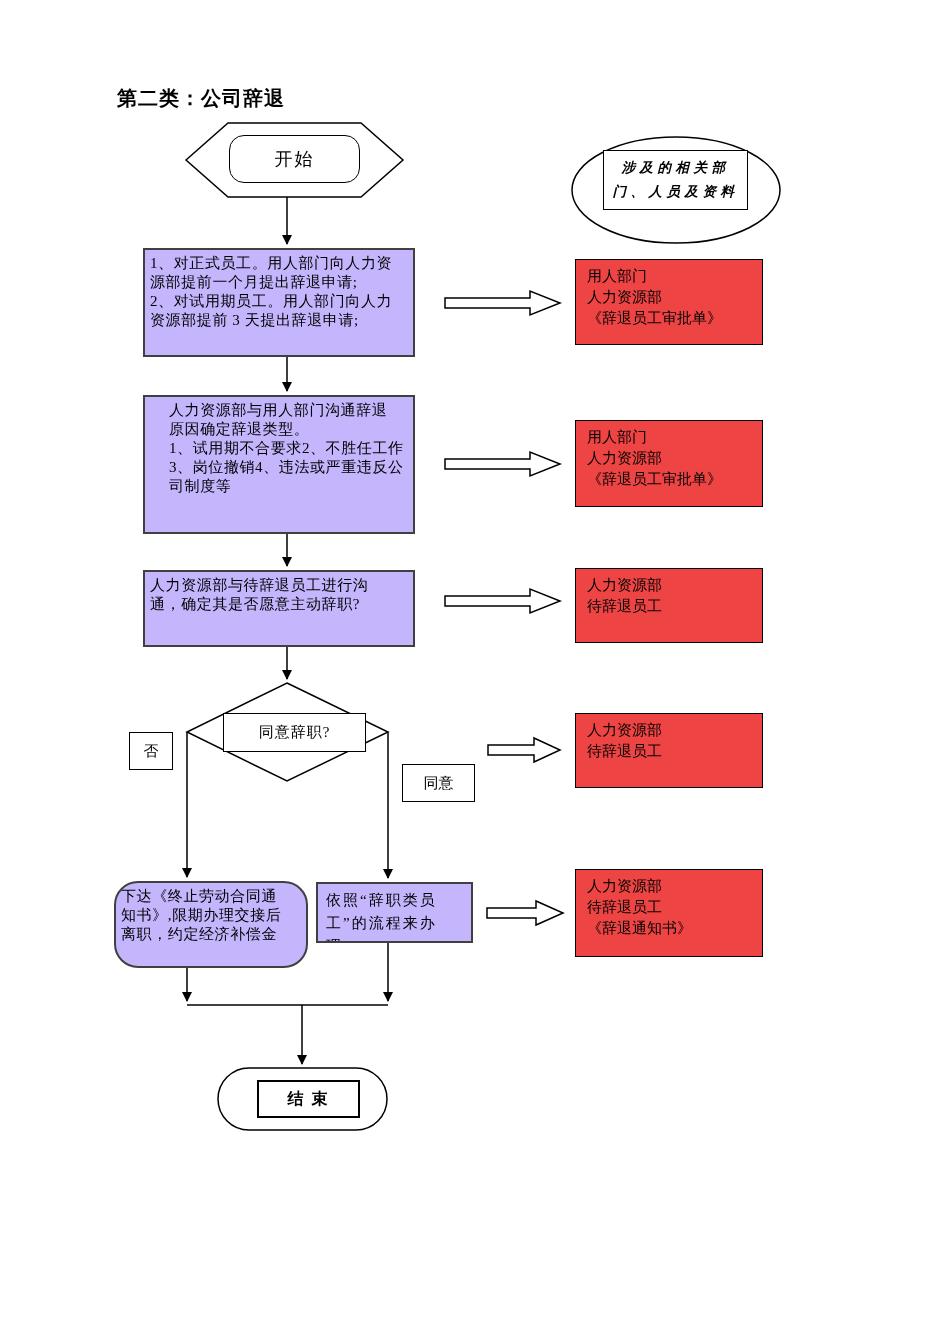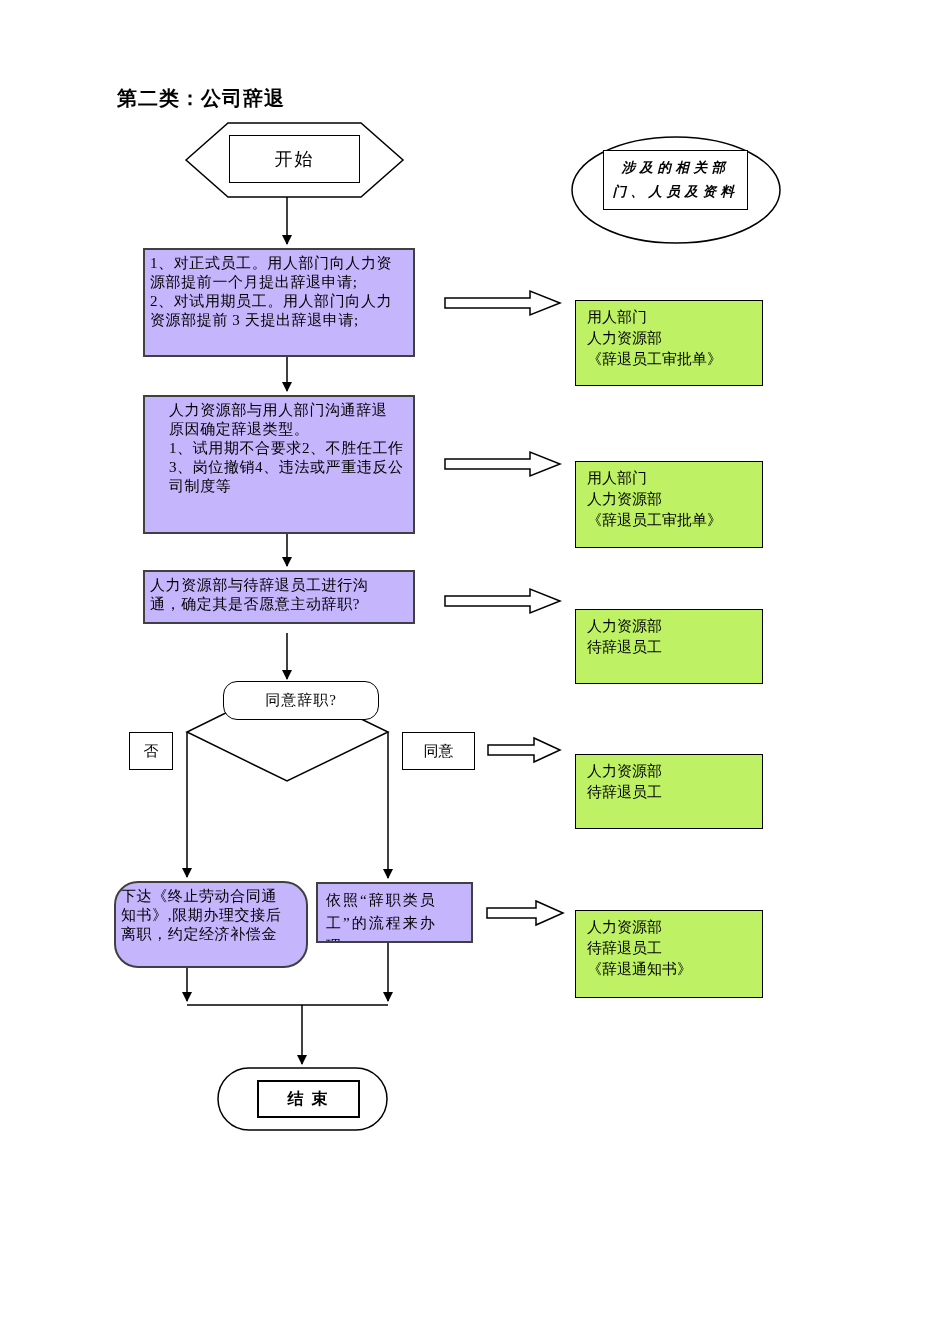--- a/index.html
+++ b/index.html
@@ -28,27 +28,26 @@
     background: #c4b5fd;
     font-size: 15px;
     line-height: 19px;
     letter-spacing: 0.6px;
     padding: 4px 5px;
     white-space: pre-line;
     overflow: hidden;
   }
   .rbox {
     border: 1.5px solid #000;
-    background: #bef264;
+    background: #ef4444;
     font-size: 15px;
     line-height: 21px;
     padding: 6px 7px 0 11px;
     white-space: pre-line;
     overflow: hidden;
-    margin-top: 41px;
   }
   .inner-rect {
     border: 1.5px solid #000;
     background: #fff;
     display: flex;
     align-items: center;
     justify-content: center;
     overflow: hidden;
   }
   .start-label { font-size: 18px; letter-spacing: 2px; }
@@ -114,43 +113,43 @@
 
     <polygon points="445,298 530,298 530,291 560,303 530,315 530,308 445,308" fill="#fff" stroke="#000" stroke-width="1.5"></polygon>
     <polygon points="445,459 530,459 530,452 560,464 530,476 530,469 445,469" fill="#fff" stroke="#000" stroke-width="1.5"></polygon>
     <polygon points="445,596 530,596 530,589 560,601 530,613 530,606 445,606" fill="#fff" stroke="#000" stroke-width="1.5"></polygon>
     <polygon points="488,745 534,745 534,738 560,750 534,762 534,755 488,755" fill="#fff" stroke="#000" stroke-width="1.5"></polygon>
     <polygon points="487,908 536,908 536,901 563,913 536,925 536,918 487,918" fill="#fff" stroke="#000" stroke-width="1.5"></polygon>
   </svg>
 
   <div class="abs page-title" style="left:117px; top:85px;">第二类：公司辞退</div>
 
-  <div class="abs inner-rect start-label" style="left:229px; top:135px; width:131px; height:48px;">开始</div>
+  <div class="abs inner-rect start-label" style="left:229px; top:135px; width:131px; height:48px;border-radius:15px;">开始</div>
 
   <div class="abs legend-box" style="left:603px; top:150px; width:145px; height:60px;">涉及的相关部
 门、人员及资料</div>
 
   <div class="abs pbox" style="left:143px; top:248px; width:272px; height:109px;">1、对正式员工。用人部门向人力资
 源部提前一个月提出辞退申请;
 2、对试用期员工。用人部门向人力
 资源部提前 3 天提出辞退申请;</div>
 
   <div class="abs pbox" style="left:143px; top:395px; width:272px; height:139px;padding-left:24px;">人力资源部与用人部门沟通辞退
 原因确定辞退类型。
 1、试用期不合要求2、不胜任工作
 3、岗位撤销4、违法或严重违反公
 司制度等</div>
 
-  <div class="abs pbox" style="left:143px; top:570px; width:272px; height:54px;">人力资源部与待辞退员工进行沟
+  <div class="abs pbox" style="left:143px; top:570px; width:272px; height:77px;">人力资源部与待辞退员工进行沟
 通，确定其是否愿意主动辞职?</div>
 
-  <div class="abs inner-rect decision-label" style="left:223px; top:681px; width:156px; height:39px;border-radius:14px;">同意辞职?</div>
+  <div class="abs inner-rect decision-label" style="left:223px; top:713px; width:143px; height:39px;">同意辞职?</div>
 
   <div class="abs tag-box" style="left:129px; top:732px; width:44px; height:38px;">否</div>
-  <div class="abs tag-box" style="left:402px; top:732px; width:73px; height:38px;">同意</div>
+  <div class="abs tag-box" style="left:402px; top:764px; width:73px; height:38px;">同意</div>
 
   <div class="abs pbox" style="left:114px; top:881px; width:194px; height:87px;border-radius:24px;">下达《终止劳动合同通
 知书》,限期办理交接后
 离职，约定经济补偿金</div>
   <div class="abs pbox yes-action" style="left:316px; top:882px; width:157px; height:61px;">依照“辞职类员
 工”的流程来办理</div>
 
   <div class="abs inner-rect end-label" style="left:257px; top:1080px; width:103px; height:38px;">结 束</div>
 
   <div class="abs rbox" style="left:575px; top:259px; width:188px; height:86px;">用人部门

